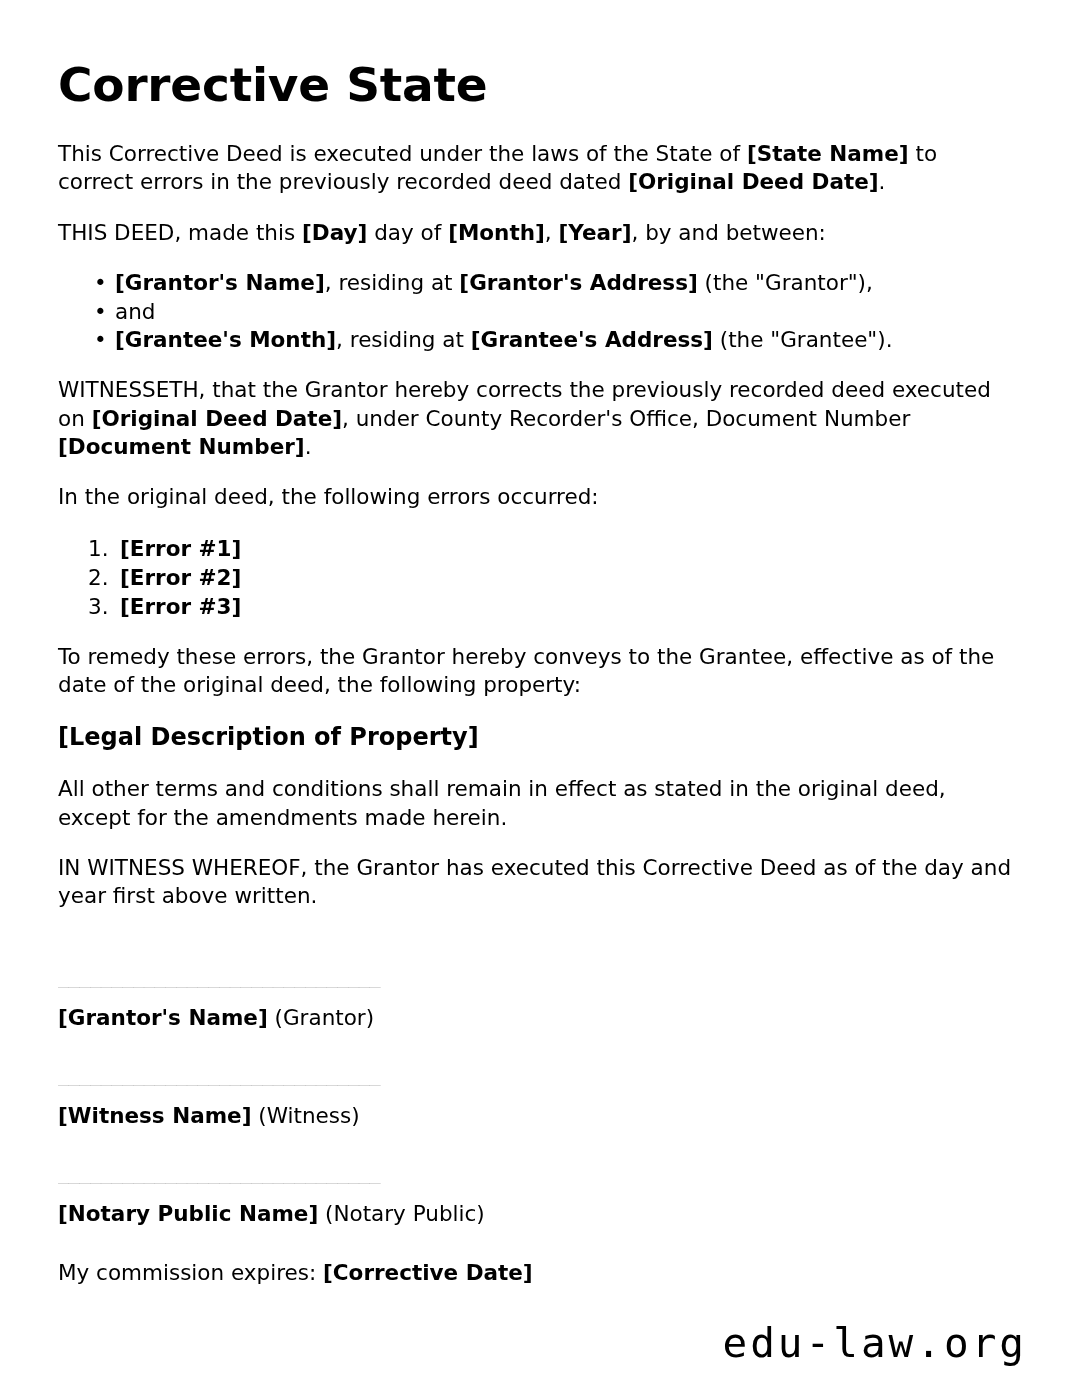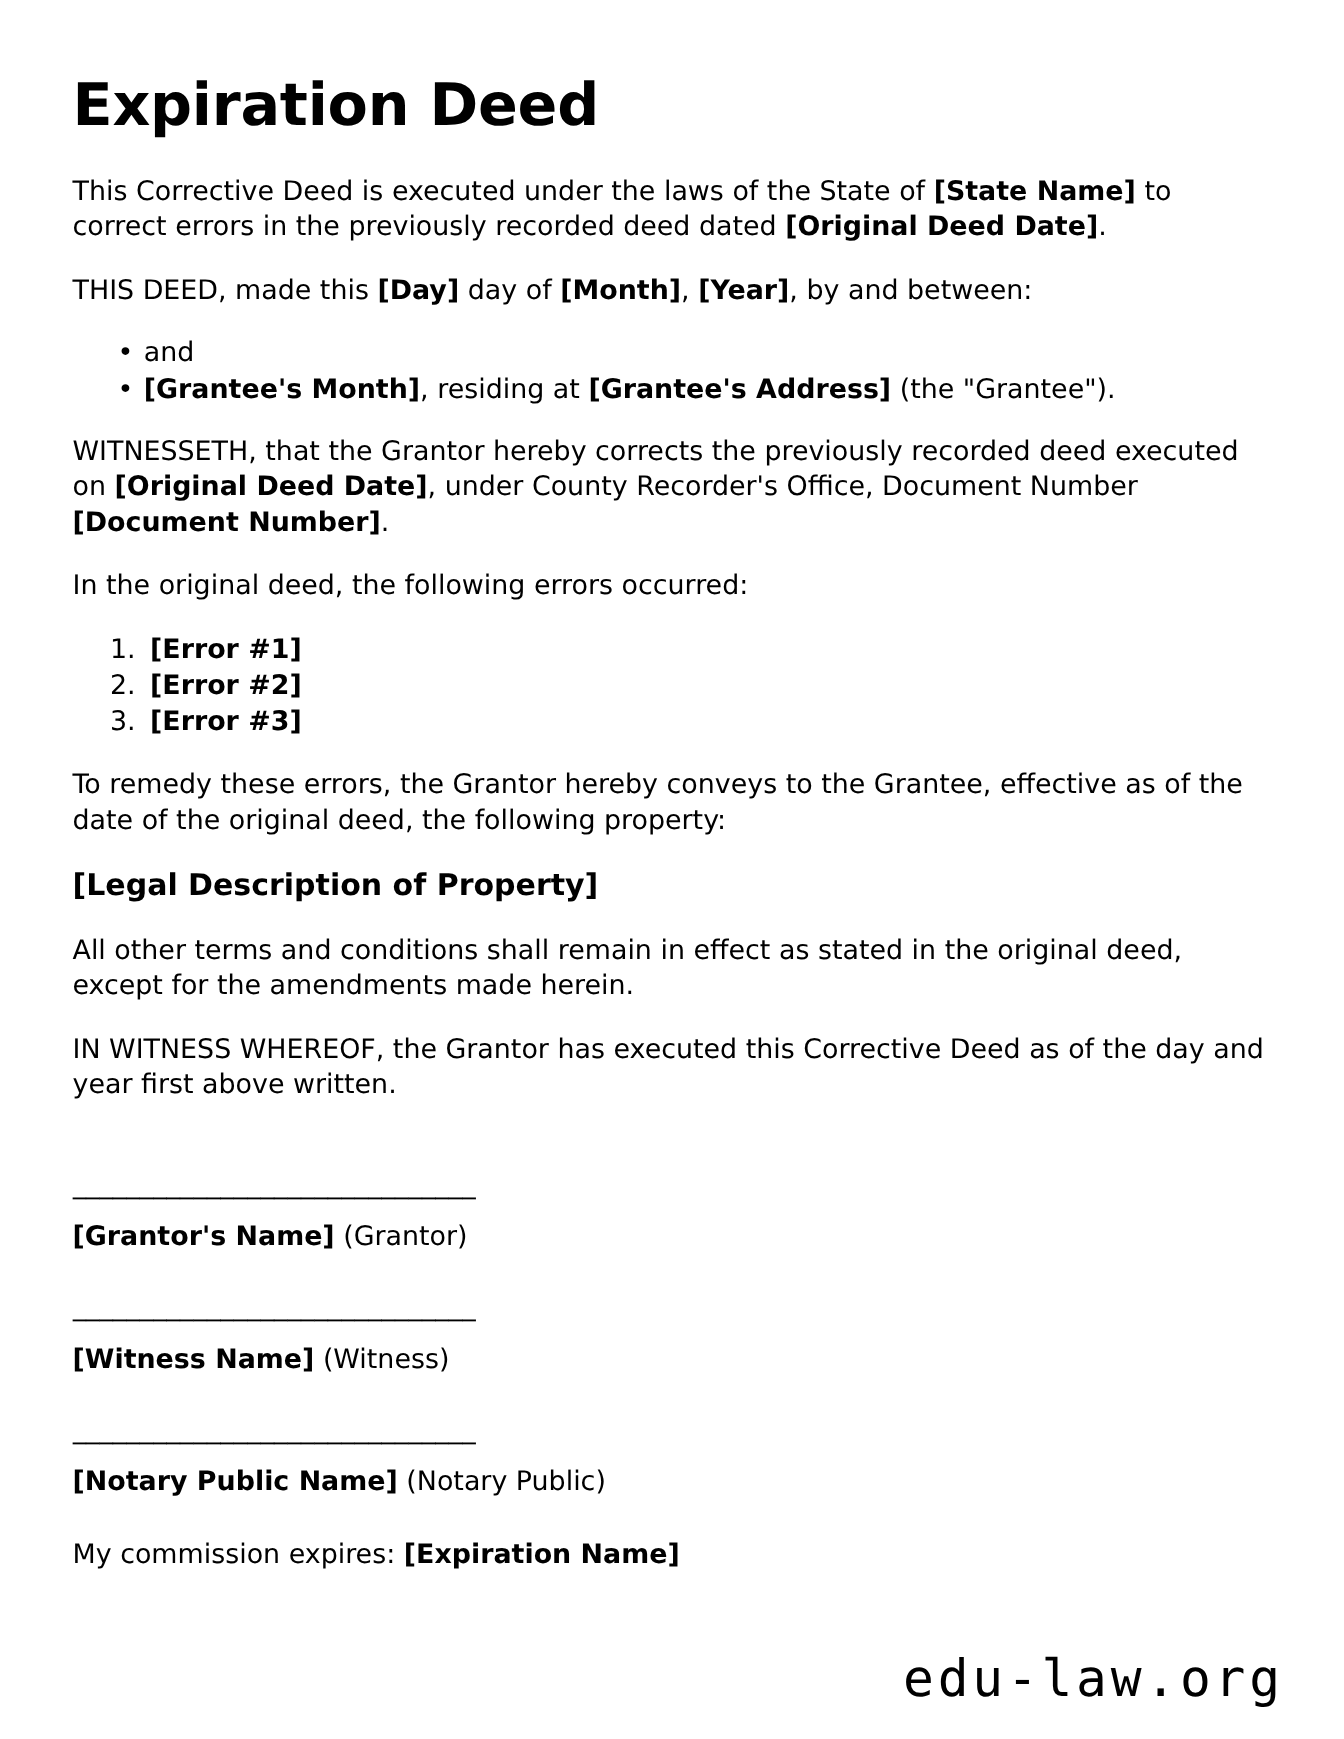--- a/index.html
+++ b/index.html
@@ -146,27 +146,28 @@
 
   .spacer-before-sig {
     height: 32px;
   }
 </style>
 </head>
 <body>
 
 <div id="page">
 
-  <h1 class="doc-title">Expiration Deed</h1>
+  <h1 class="doc-title">Corrective State</h1>
 
   <p class="para"><span>This Corrective Deed is executed under the laws of the State of </span><b>[State Name]</b><span> to correct errors in the previously recorded deed dated </span><b>[Original Deed Date]</b><span>.</span></p>
 
   <p class="para"><span>THIS DEED, made this </span><b>[Day]</b><span> day of </span><b>[Month]</b><span>, </span><b>[Year]</b><span>, by and between:</span></p>
 
   <ul class="bullets">
+    <li><b>[Grantor's Name]</b><span>, residing at </span><b>[Grantor's Address]</b><span> (the "Grantor"),</span></li>
     <li><span>and</span></li>
     <li><b>[Grantee's Month]</b><span>, residing at </span><b>[Grantee's Address]</b><span> (the "Grantee").</span></li>
   </ul>
 
   <p class="para"><span>WITNESSETH, that the Grantor hereby corrects the previously recorded deed executed on </span><b>[Original Deed Date]</b><span>, under County Recorder's Office, Document Number </span><b>[Document Number]</b><span>.</span></p>
 
   <p class="para">In the original deed, the following errors occurred:</p>
 
   <ol class="errors">
     <li>[Error #1]</li>
@@ -192,17 +193,17 @@
   <div class="sig-block">
     <div class="sig-line">______________________________</div>
     <div class="sig-name"><span class="nm">[Witness Name]</span><span> (Witness)</span></div>
   </div>
 
   <div class="sig-block">
     <div class="sig-line">______________________________</div>
     <div class="sig-name"><span class="nm">[Notary Public Name]</span><span> (Notary Public)</span></div>
   </div>
 
-  <p class="commission"><span>My commission expires: </span><span class="val">[Expiration Name]</span></p>
+  <p class="commission"><span>My commission expires: </span><span class="val">[Corrective Date]</span></p>
 
 </div>
 
 <div class="watermark">edu-law.org</div>
 
 </body></html>

